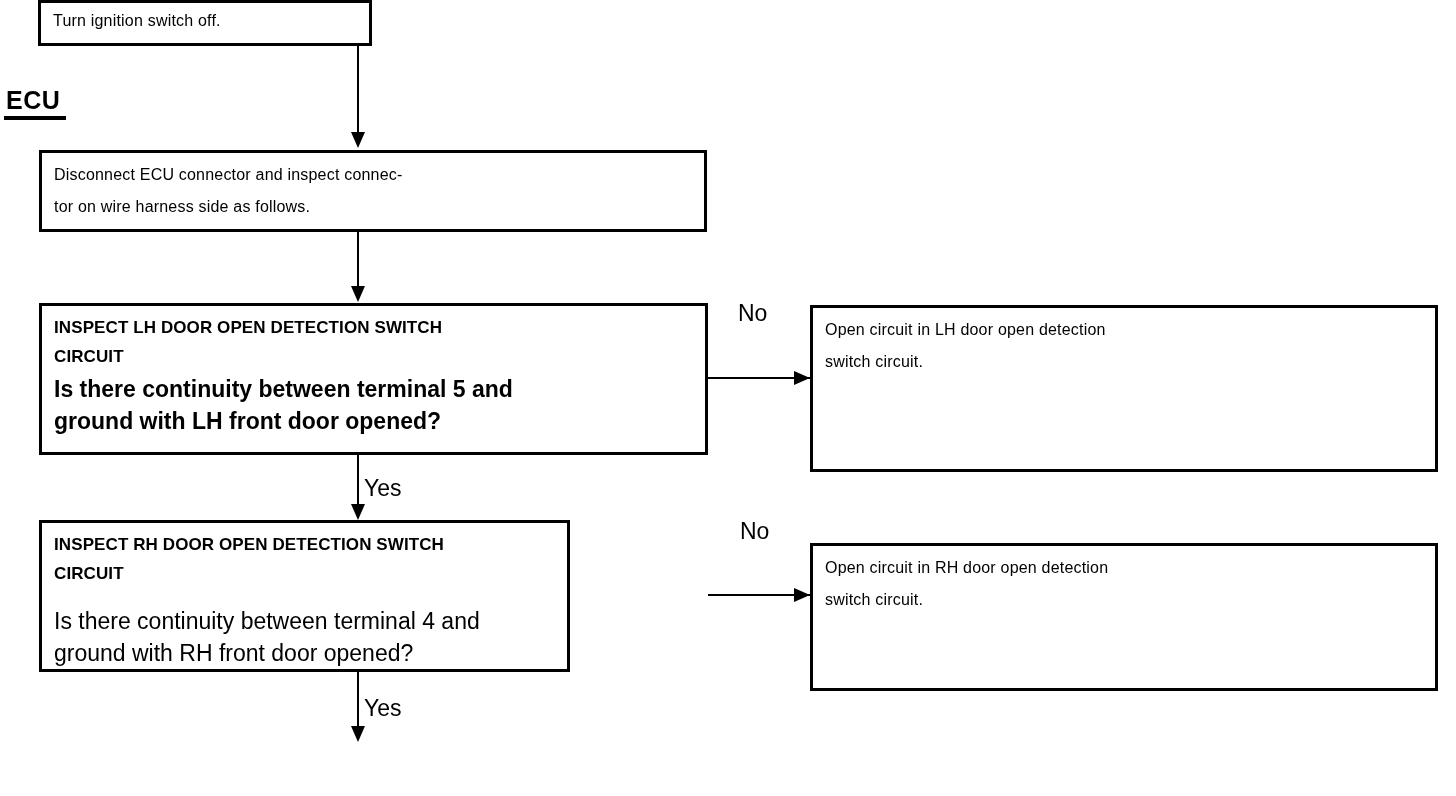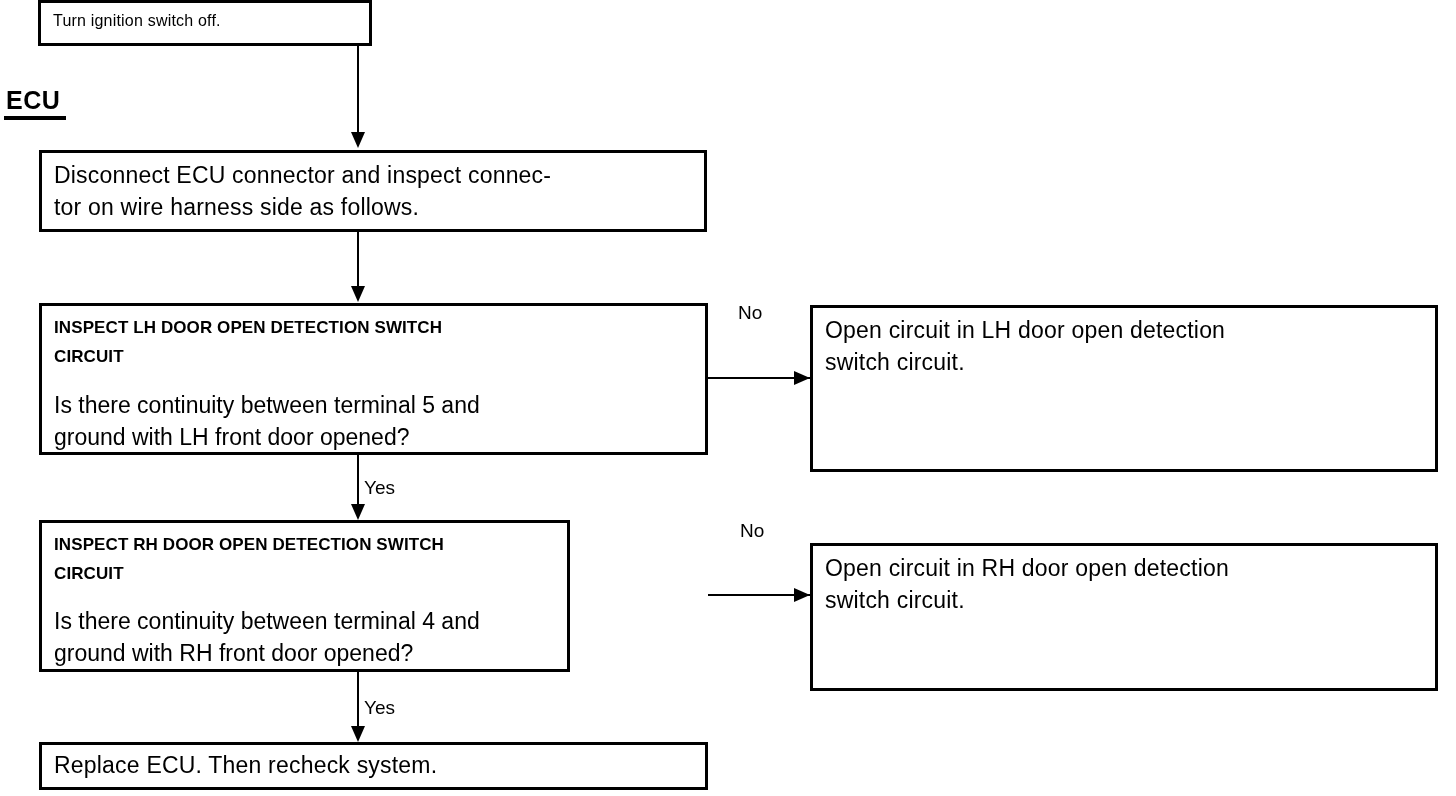--- a/index.html
+++ b/index.html
@@ -22,21 +22,21 @@
     position: absolute;
     box-sizing: border-box;
     border: 3px solid #000000;
     background: #ffffff;
   }
   .box-text {
     position: absolute;
     left: 12px;
     right: 8px;
     top: 6px;
-    font-size: 23px;
+    font-size: 16px;
     line-height: 32px;
     letter-spacing: 0.2px;
     white-space: pre-line;
   }
   .box-title {
     font-weight: bold;
     font-size: 17px;
     line-height: 29px;
     letter-spacing: 0.1px;
     white-space: pre-line;
@@ -89,21 +89,21 @@
   .arrow-right {
     position: absolute;
     width: 0;
     height: 0;
     border-top: 7px solid transparent;
     border-bottom: 7px solid transparent;
     border-left: 16px solid #000000;
   }
   .edge-label {
     position: absolute;
-    font-size: 19px;
+    font-size: 23px;
     line-height: 26px;
     white-space: nowrap;
   }
 </style>
 </head>
 <body>
 
 <div id="canvas">
 
   <div class="box" id="node-step-1" style="left:38px; top:0px; width:334px; height:46px;">
@@ -121,21 +121,21 @@
 tor on wire harness side as follows.</div>
   </div>
 
   <div class="vline" style="left:357px; top:232px; width:2px; height:56px;"></div>
   <div class="arrow-down" style="left:351px; top:286px;"></div>
 
   <div class="box" id="node-step-3-lh" style="left:39px; top:303px; width:669px; height:152px;">
     <div class="decision-text">
       <div class="box-title">INSPECT LH DOOR OPEN DETECTION SWITCH
 CIRCUIT</div>
-      <div class="box-body" style="margin-top:18px;">Is there continuity between terminal 5 and
+      <div class="box-body" style="margin-top:2px;font-weight:bold;">Is there continuity between terminal 5 and
 ground with LH front door opened?</div>
     </div>
   </div>
 
   <div class="hline" style="left:708px; top:377px; width:104px; height:2px;"></div>
   <div class="arrow-right" style="left:794px; top:371px;"></div>
   <div class="edge-label" style="left:738px; top:300px;">No</div>
 
   <div class="box" id="node-result-lh" style="left:810px; top:305px; width:628px; height:167px;">
     <div class="box-text" style="top:6px;">Open circuit in LH door open detection
@@ -161,17 +161,14 @@
 
   <div class="box" id="node-result-rh" style="left:810px; top:522px; width:628px; height:148px;margin-top:21px;">
     <div class="box-text" style="top:6px;">Open circuit in RH door open detection
 switch circuit.</div>
   </div>
 
   <div class="vline" style="left:357px; top:672px; width:2px; height:56px;"></div>
   <div class="arrow-down" style="left:351px; top:726px;"></div>
   <div class="edge-label" style="left:364px; top:695px;">Yes</div>
 
-  <div class="box" id="node-step-5" style="left:39px; top:742px; width:669px; height:48px;">
-    <div class="box-text" style="top:4px;">Replace ECU. Then recheck system.</div>
-  </div>
 
 </div>
 
 </body></html>

